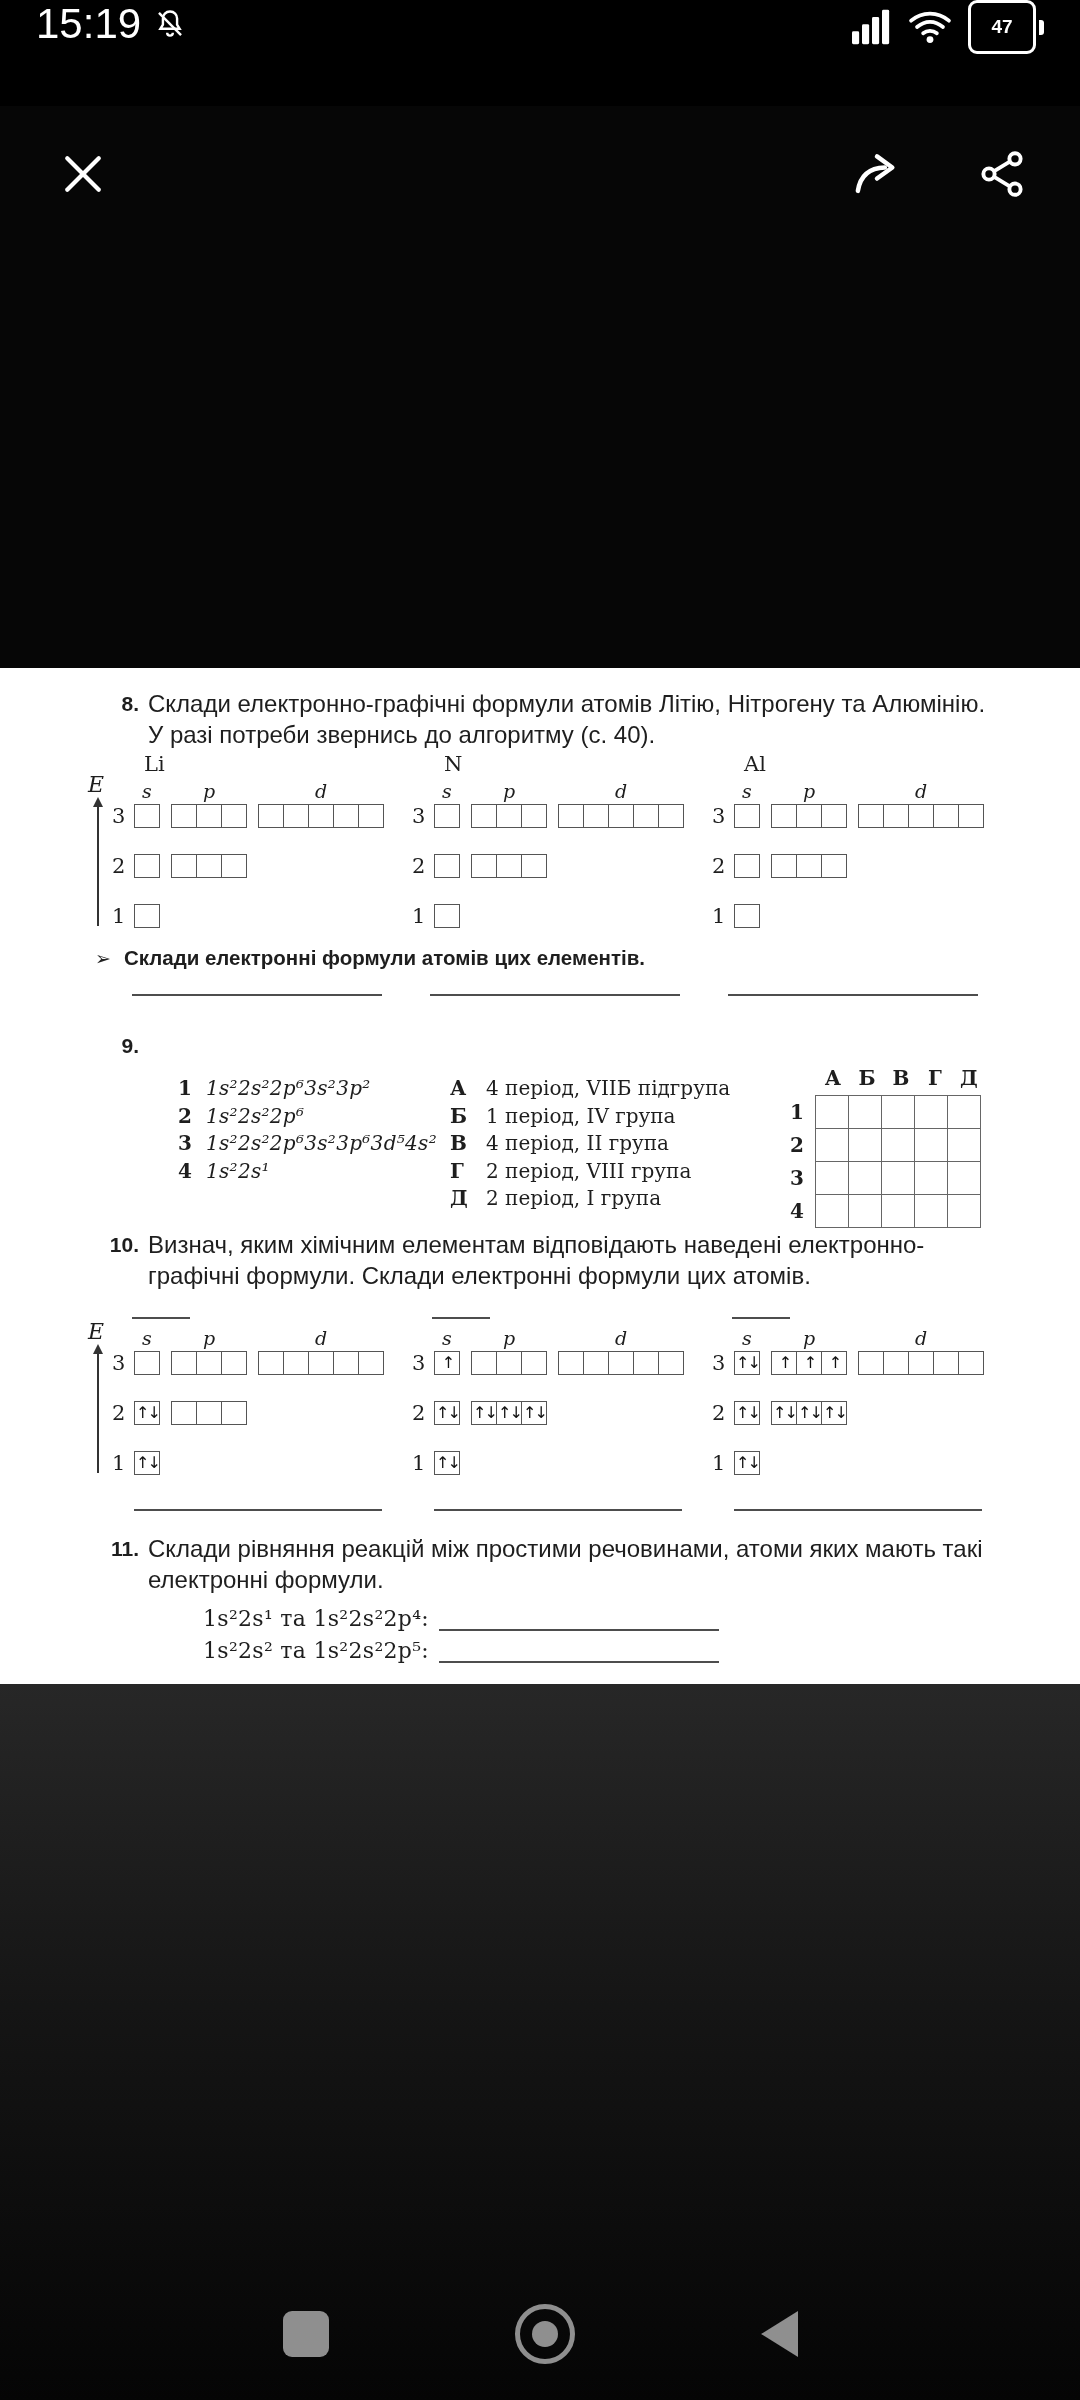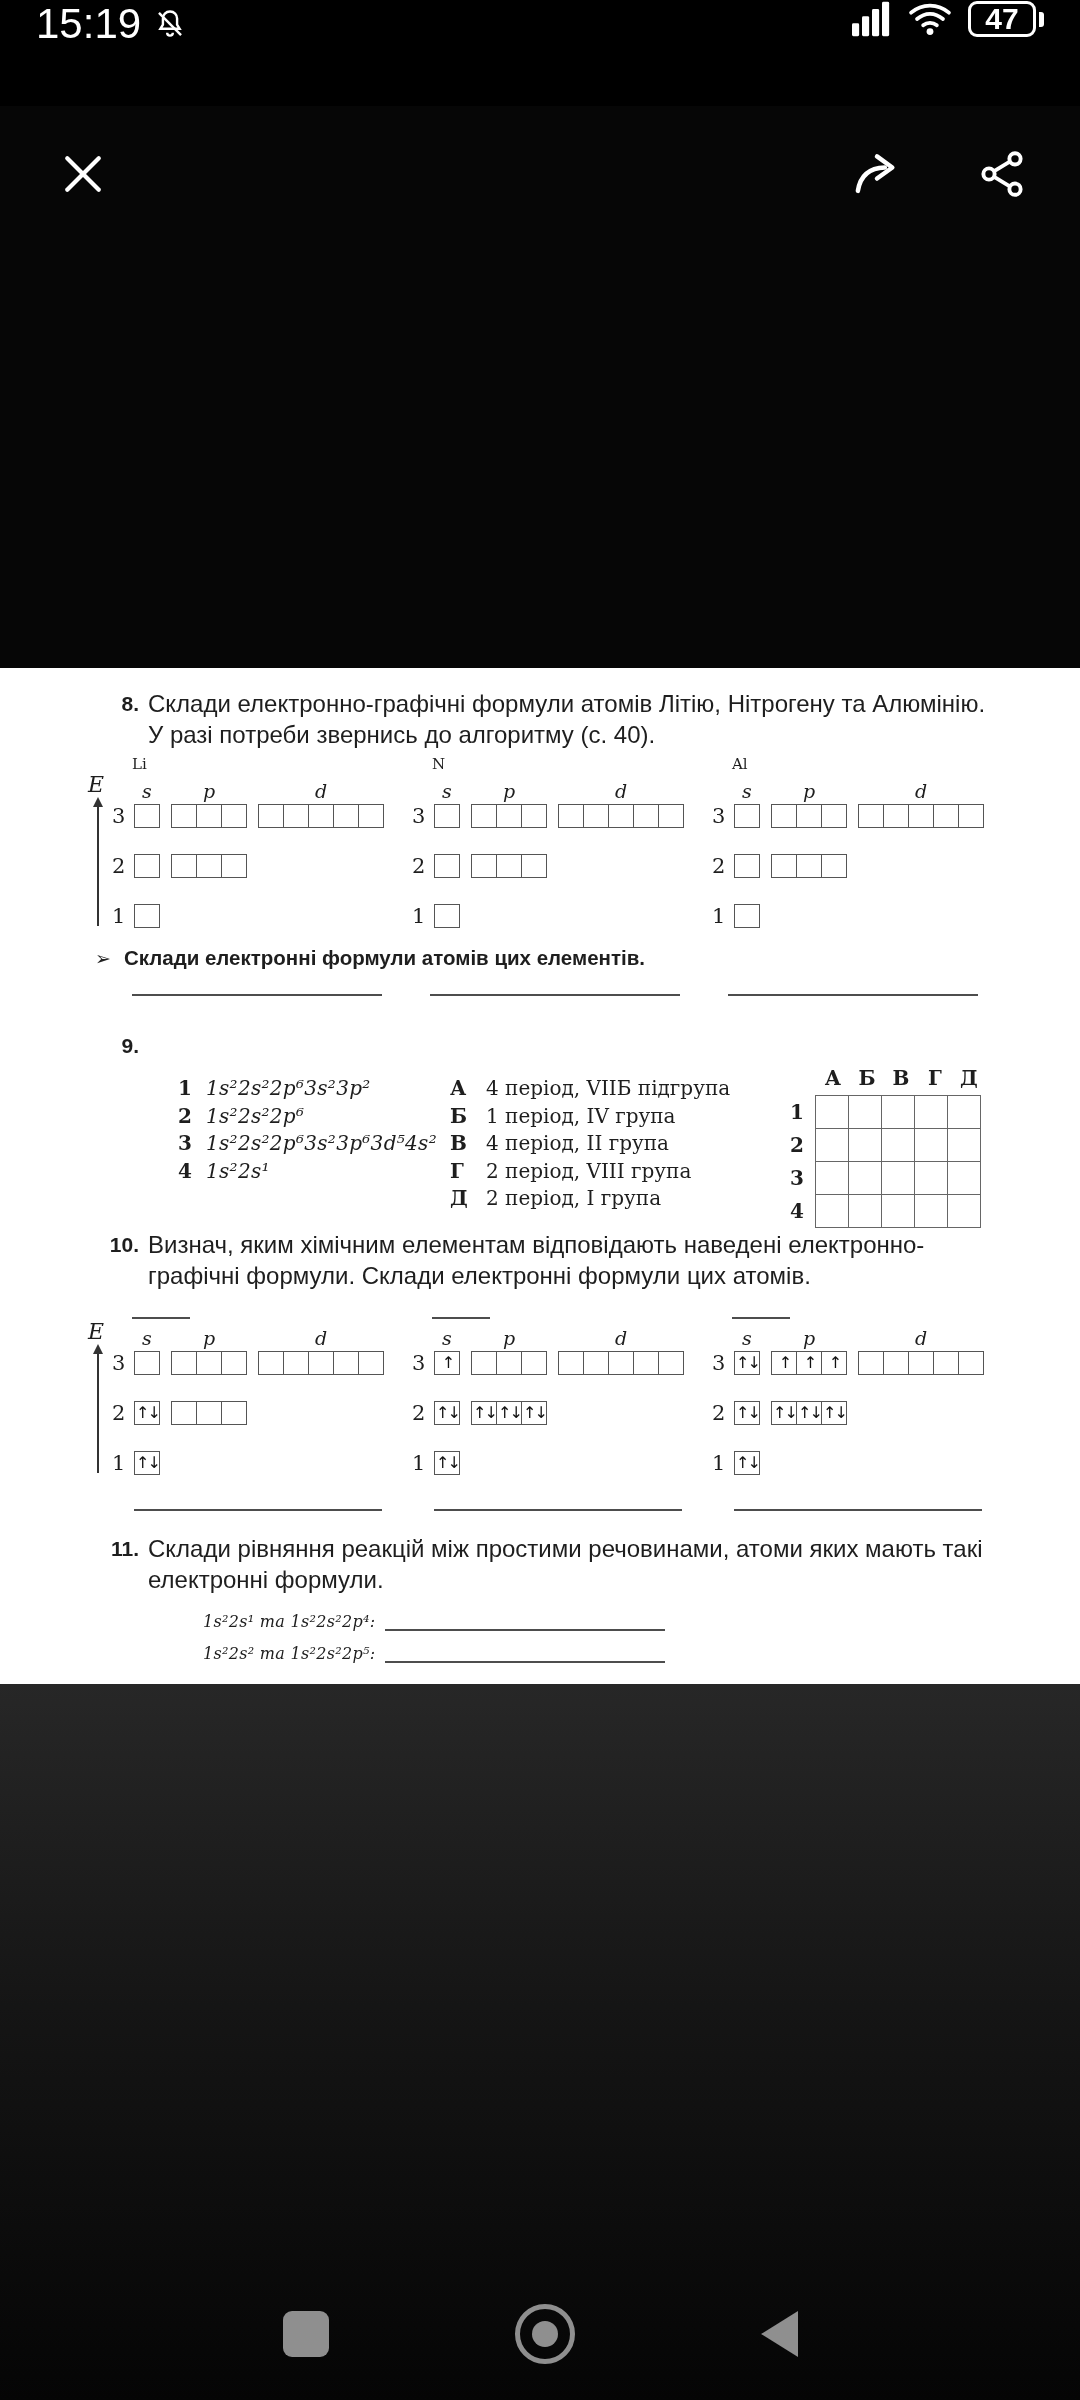--- a/index.html
+++ b/index.html
@@ -6,21 +6,21 @@
   html,body { background:#000; }
   body { font-family:"Liberation Sans", sans-serif; }
   .screen { position:relative; width:1080px; height:2400px; background:#060606; overflow:hidden; margin:0 auto; }
 
   
   .status-bar { position:absolute; top:0; left:0; right:0; height:106px; display:flex; justify-content:space-between; align-items:flex-start; padding:0 36px; color:#fff; background:#000; }
   .sb-left { display:flex; align-items:center; gap:12px; }
   .sb-time { font-size:42px; }
   .sb-right { display:flex; align-items:center; gap:16px; }
   .battery { display:flex; align-items:center; }
-  .battery-body { width:68px; height:36px; border:3px solid #fff; border-radius:9px; display:flex; align-items:center; justify-content:center; font-size:30px; font-weight:700; color:#fff; }
+  .battery-body { width:68px; height:54px; border:3px solid #fff; border-radius:9px; display:flex; align-items:center; justify-content:center; font-size:19px; font-weight:700; color:#fff; }
   .battery-tip { width:5px; height:15px; background:#fff; border-radius:0 3px 3px 0; margin-left:3px; }
 
   
   .toolbar { position:absolute; top:120px; left:0; right:0; height:110px; display:flex; justify-content:space-between; align-items:center; padding:0 46px 0 50px; }
   .icon-btn { background:none; border:none; cursor:pointer; padding:6px; }
   .toolbar-right { display:flex; align-items:center; gap:58px; }
 
   .backdrop-lower { position:absolute; top:1684px; left:0; right:0; bottom:0; background:linear-gradient(180deg,#272727 0%, #151515 45%, #050505 100%); }
 
   
@@ -28,21 +28,21 @@
 
   .task { display:flex; padding-left:88px; padding-right:82px; }
   .task-num { flex:none; width:60px; text-align:right; padding-right:9px; font-weight:700; font-size:21px; line-height:31px; }
   .task-text { font-weight:400; font-size:24px; line-height:31px; }
 
   
   .diagrams { display:flex; margin-left:88px; }
   .diagrams-8 { margin-top:2px; }
   .diagrams-10 { margin-top:14px; }
   .diagram { position:relative; width:300px; flex:none; }
-  .dg-title { font-family:"DejaVu Serif", serif; font-size:15px; height:28px; line-height:24px; margin-left:44px; }
+  .dg-title { font-family:"DejaVu Serif", serif; font-size:21px; height:28px; line-height:24px; margin-left:56px; }
   .dg-topblank { width:58px; height:14px; margin-left:44px; border-bottom:2px solid #4d4d4d; margin-bottom:8px; }
   .dg-grid { position:relative; }
   .dg-axis { position:absolute; left:2px; top:-2px; bottom:2px; width:20px; }
   .dg-E { font-family:"DejaVu Serif", serif; font-style:italic; font-size:22px; position:absolute; top:-6px; left:-2px; }
   .dg-arrow { position:absolute; left:7px; top:26px; bottom:0; border-left:2px solid #333; }
   .dg-arrow::before { content:""; position:absolute; top:-12px; left:-6px; width:0; height:0; border:5px solid transparent; border-bottom:10px solid #333; }
   .dg-row { display:flex; align-items:center; margin-bottom:26px; }
   .dg-row:last-child { margin-bottom:0; }
   .dg-head { margin-bottom:2px; height:22px; align-items:flex-end; }
   .dg-ax { flex:none; width:24px; }
@@ -79,21 +79,21 @@
   .mg-col-label { flex:none; width:34px; text-align:center; font-family:"DejaVu Serif", serif; font-weight:700; font-size:20px; padding-bottom:5px; }
   .mg-row-label { flex:none; width:26px; font-family:"DejaVu Serif", serif; font-weight:700; font-size:20px; line-height:34px; }
   .mg-cell { flex:none; width:34px; height:34px; border:1px solid #666; background:#fff; margin-left:-1px; }
   .mg-body + .mg-body { margin-top:-1px; }
 
   
   .ex10 { margin-top:16px; }
   .ex11 { margin-top:22px; }
   .ex11-lines { padding-left:203px; margin-top:4px; }
   .eq-line { display:flex; align-items:flex-end; height:32px; }
-  .eq-formula { font-family:"DejaVu Serif", serif; font-style:italic; font-size:16px; letter-spacing:0.3px; white-space:nowrap; }
+  .eq-formula { font-family:"DejaVu Serif", serif; font-size:22px; letter-spacing:0.3px; white-space:nowrap; }
   .eq-blank { width:280px; height:26px; border-bottom:2px solid #4d4d4d; margin-left:10px; }
 
   
   .nav-bar { position:absolute; bottom:0; left:0; right:0; height:132px; display:flex; align-items:center; justify-content:center; gap:186px; z-index:2; }
   .nav-btn { background:none; border:none; cursor:pointer; display:flex; align-items:center; justify-content:center; }
   .nav-square { display:block; width:46px; height:46px; background:#8f8f8f; border-radius:9px; }
   .nav-circle { display:flex; align-items:center; justify-content:center; width:60px; height:60px; border:5px solid #8f8f8f; border-radius:50%; }
   .nav-circle::after { content:""; width:26px; height:26px; border-radius:50%; background:#8f8f8f; }
   .nav-triangle { display:block; width:0; height:0; border-top:23px solid transparent; border-bottom:23px solid transparent; border-right:37px solid #8f8f8f; }
 </style>

